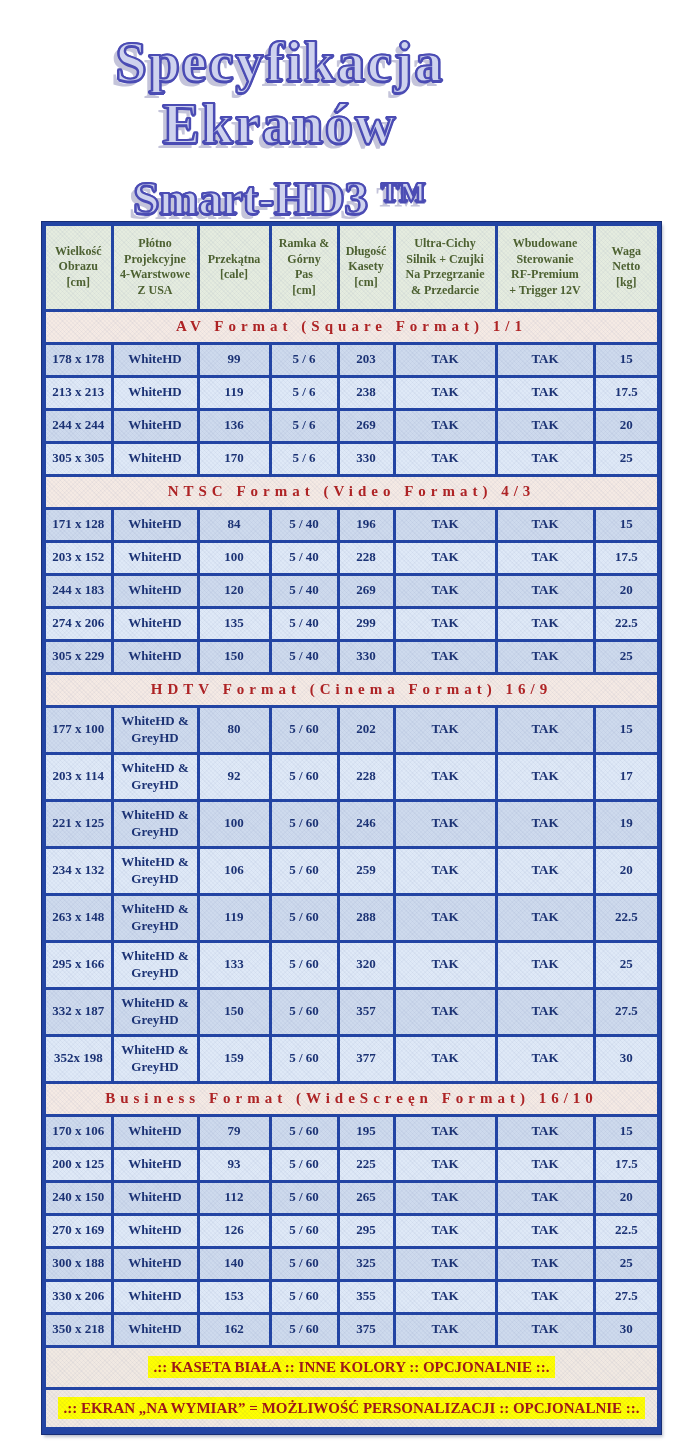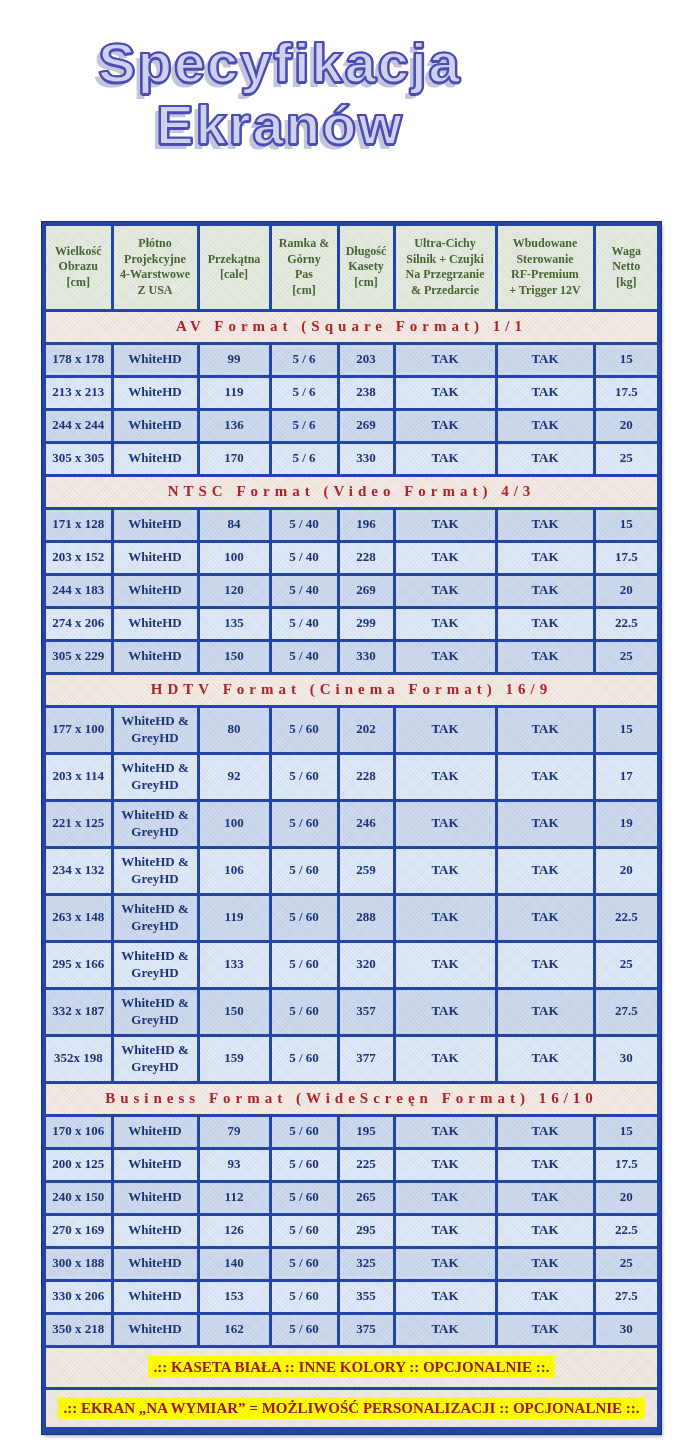--- a/index.html
+++ b/index.html
@@ -8,21 +8,21 @@
     background: #ffffff;
     position: relative;
     overflow: hidden;
     font-family: "Liberation Serif", serif;
   }
 
   
   .title-block {
     position: absolute; top: 32px; left: 0; width: 560px;
     text-align: center;
-    font-family: Liberation Sans, sans-serif;
+    font-family: Liberation Serif, serif;
     font-weight: bold;
   }
   .title-line {
     color: #ced2ee;
     -webkit-text-stroke: 2px #4b4cb4;
     text-shadow:
       1.5px 0 0 #4b4cb4, -1.5px 0 0 #4b4cb4,
       0 1.5px 0 #4b4cb4, 0 -1.5px 0 #4b4cb4,
       -5px 5px 0 #c4c4da;
   }
@@ -86,20 +86,21 @@
     padding: 1px 5px;
   }
 </style>
 </head>
 <body>
 
 <div class="page">
 
   <header class="title-block">
     <div class="title-line line1">Specyfikacja Ekranów</div>
+    <div class="title-line line2">Smart-HD3 ™</div>
   </header>
 
   <div class="table-wrap">
     <table class="spec-table">
       <colgroup>
         <col style="width:68px">
           <col style="width:86px">
           <col style="width:72px">
           <col style="width:68px">
         <col style="width:56px">

